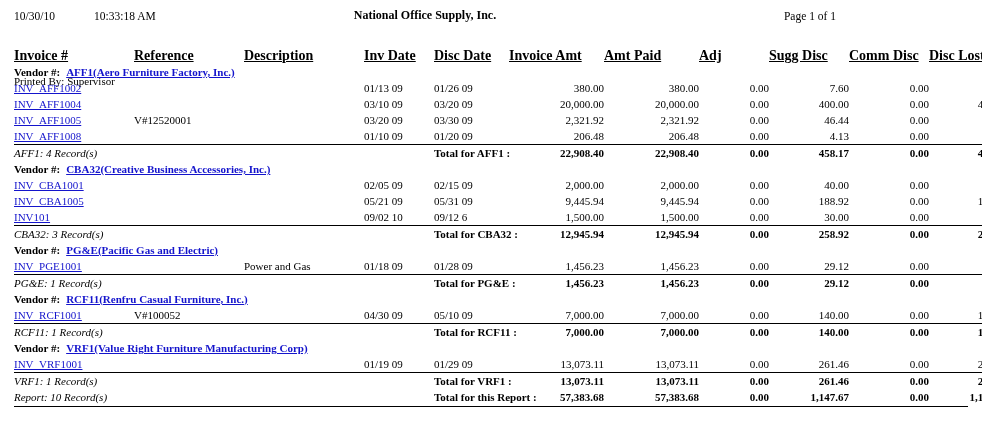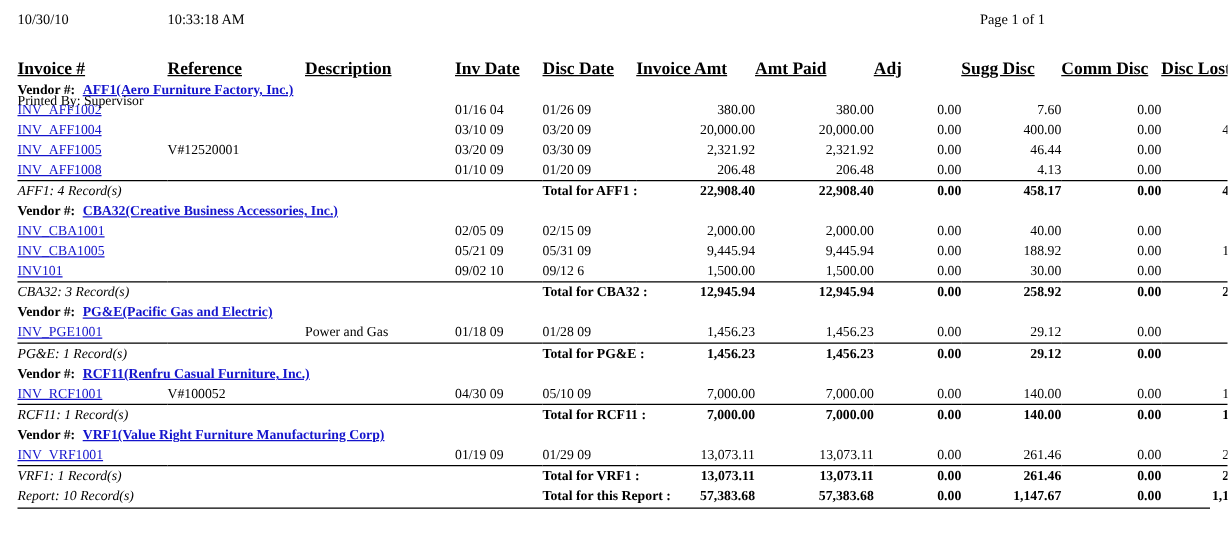--- a/index.html
+++ b/index.html
@@ -33,21 +33,20 @@
     position: absolute;
     left: 0;
     top: 10px;
     font-size: 11.5px;
   }
   .hdr-time {
     position: absolute;
     left: 80px;
     top: 10px;
     font-size: 11.5px;
-    margin-left: 40px;
   }
   .hdr-printedby {
     position: absolute;
     left: 0;
     top: 31px;
     font-size: 11px;
     margin-top: 44px;
   }
   .hdr-company {
     position: absolute;
@@ -134,20 +133,21 @@
 </style>
 </head>
 <body>
 
 <div class="page">
 
   <div class="hdr">
     <div class="hdr-date">10/30/10</div>
     <div class="hdr-time">10:33:18 AM</div>
     <div class="hdr-printedby">Printed By: Supervisor</div>
+    <div class="hdr-company">National Office Supply, Inc.</div>
     <div class="hdr-page">Page 1 of  1</div>
   </div>
 
   <table class="rpt">
     <colgroup>
       <col style="width:120px">
       <col style="width:110px">
       <col style="width:120px">
       <col style="width:70px">
       <col style="width:75px">
@@ -182,21 +182,21 @@
           <td></td>
           <td></td>
           <td></td>
           <td></td>
           <td></td>
         </tr>
         <tr>
           <td class="l"><span class="lnk">INV_AFF1002</span></td>
           <td class="l"></td>
           <td class="l"></td>
-          <td class="c">01/16 04</td>
+          <td class="c">01/13 09</td>
           <td class="c">01/26 09</td>
           <td class="r">380.00</td>
           <td class="r">380.00</td>
           <td class="r">0.00</td>
           <td class="r">7.60</td>
           <td class="r">0.00</td>
           <td class="r">7.60</td>
         </tr>
         <tr>
           <td class="l"><span class="lnk">INV_AFF1004</span></td>

